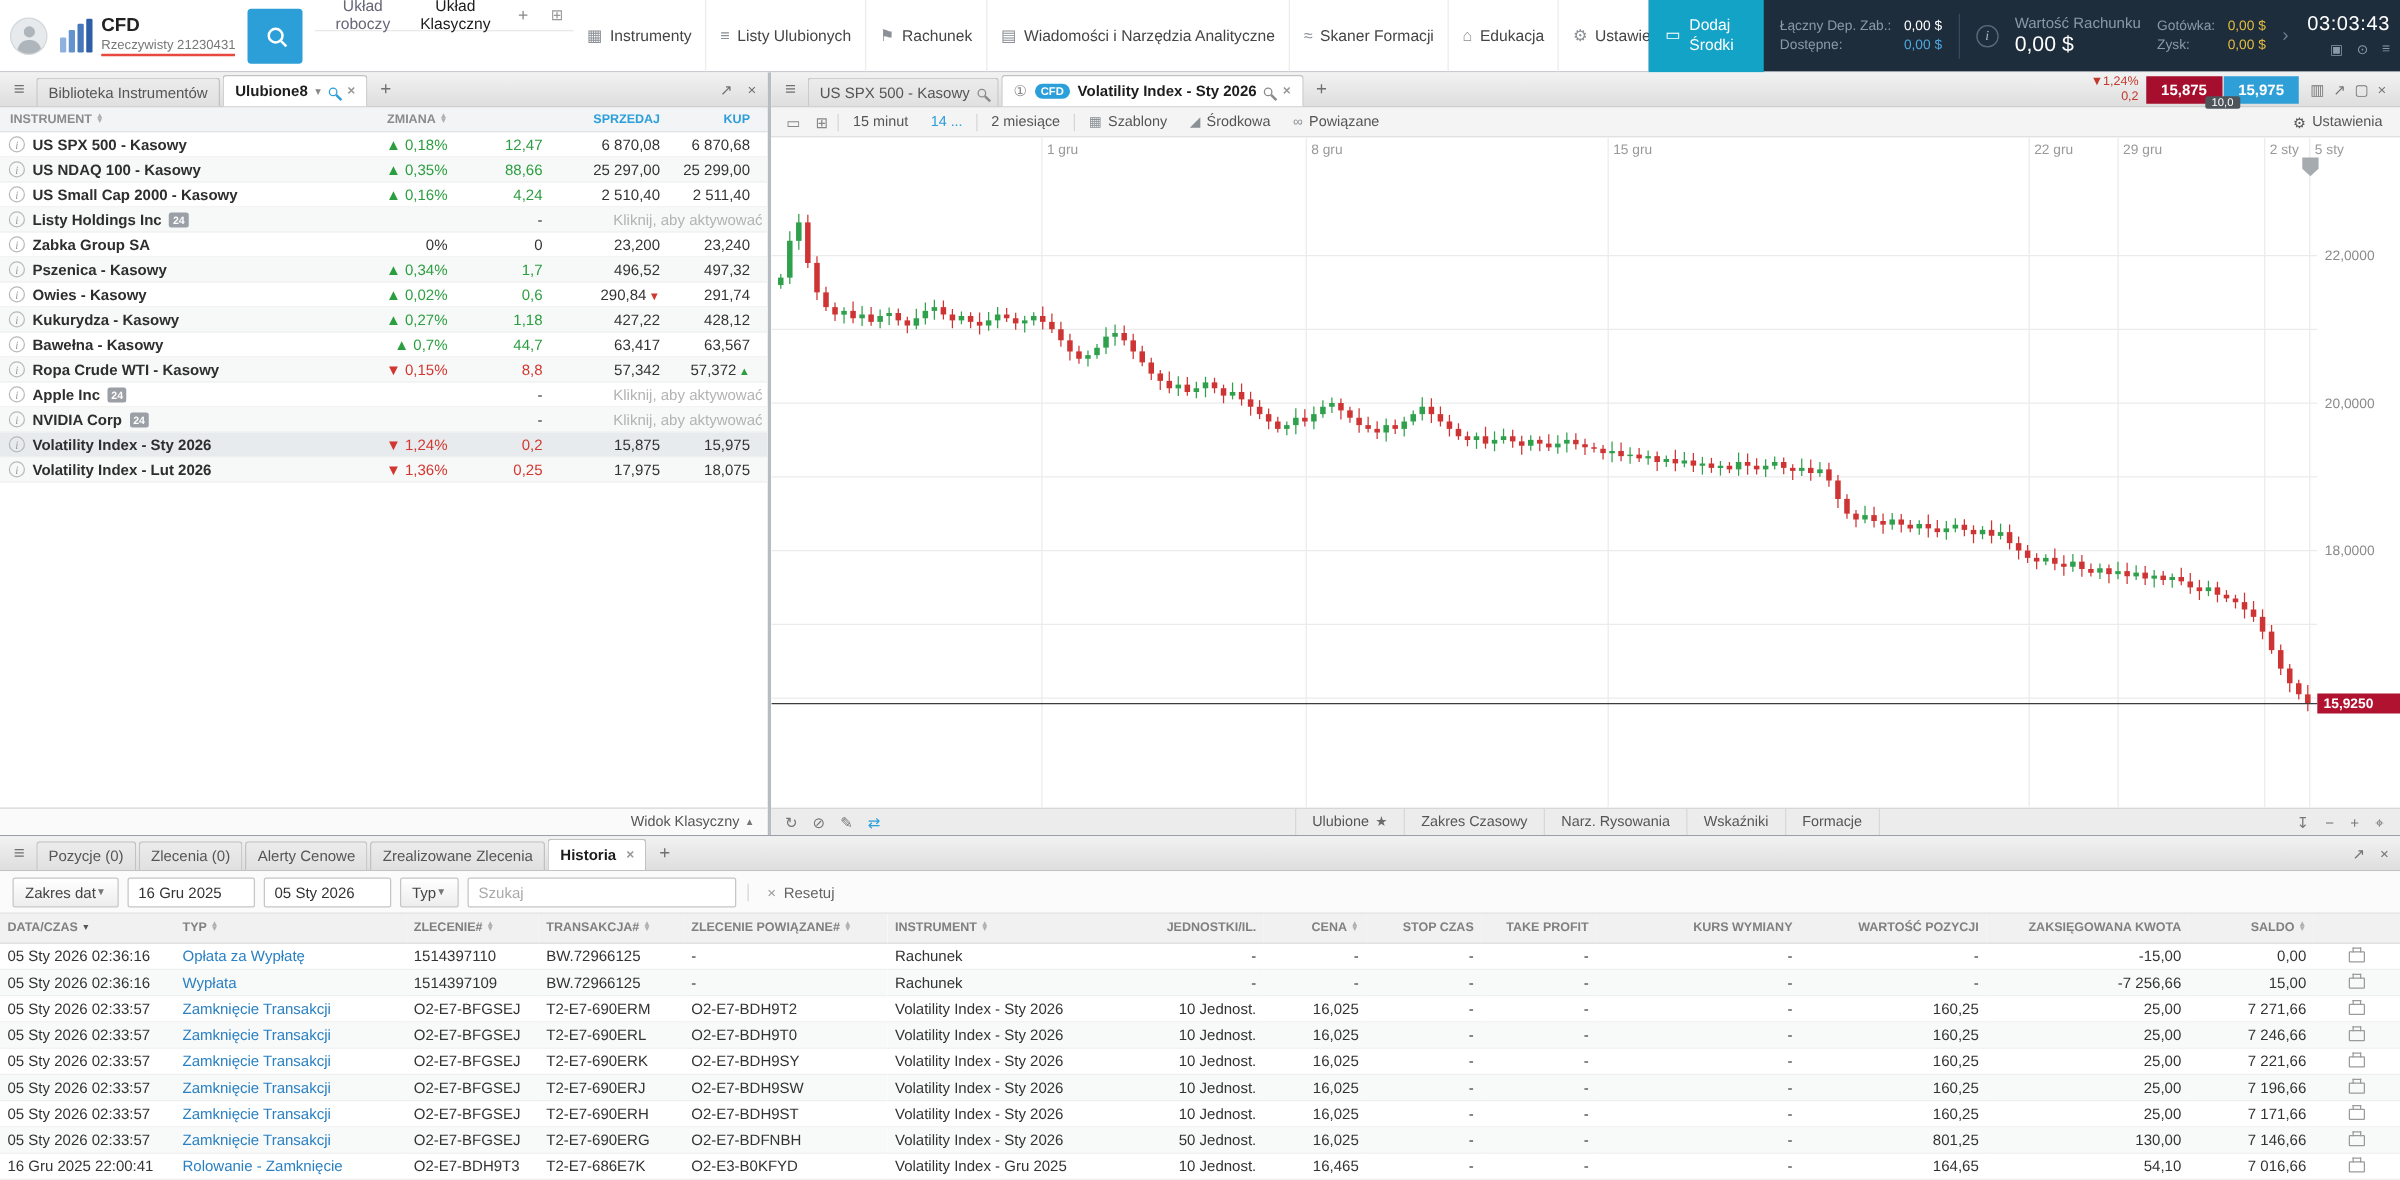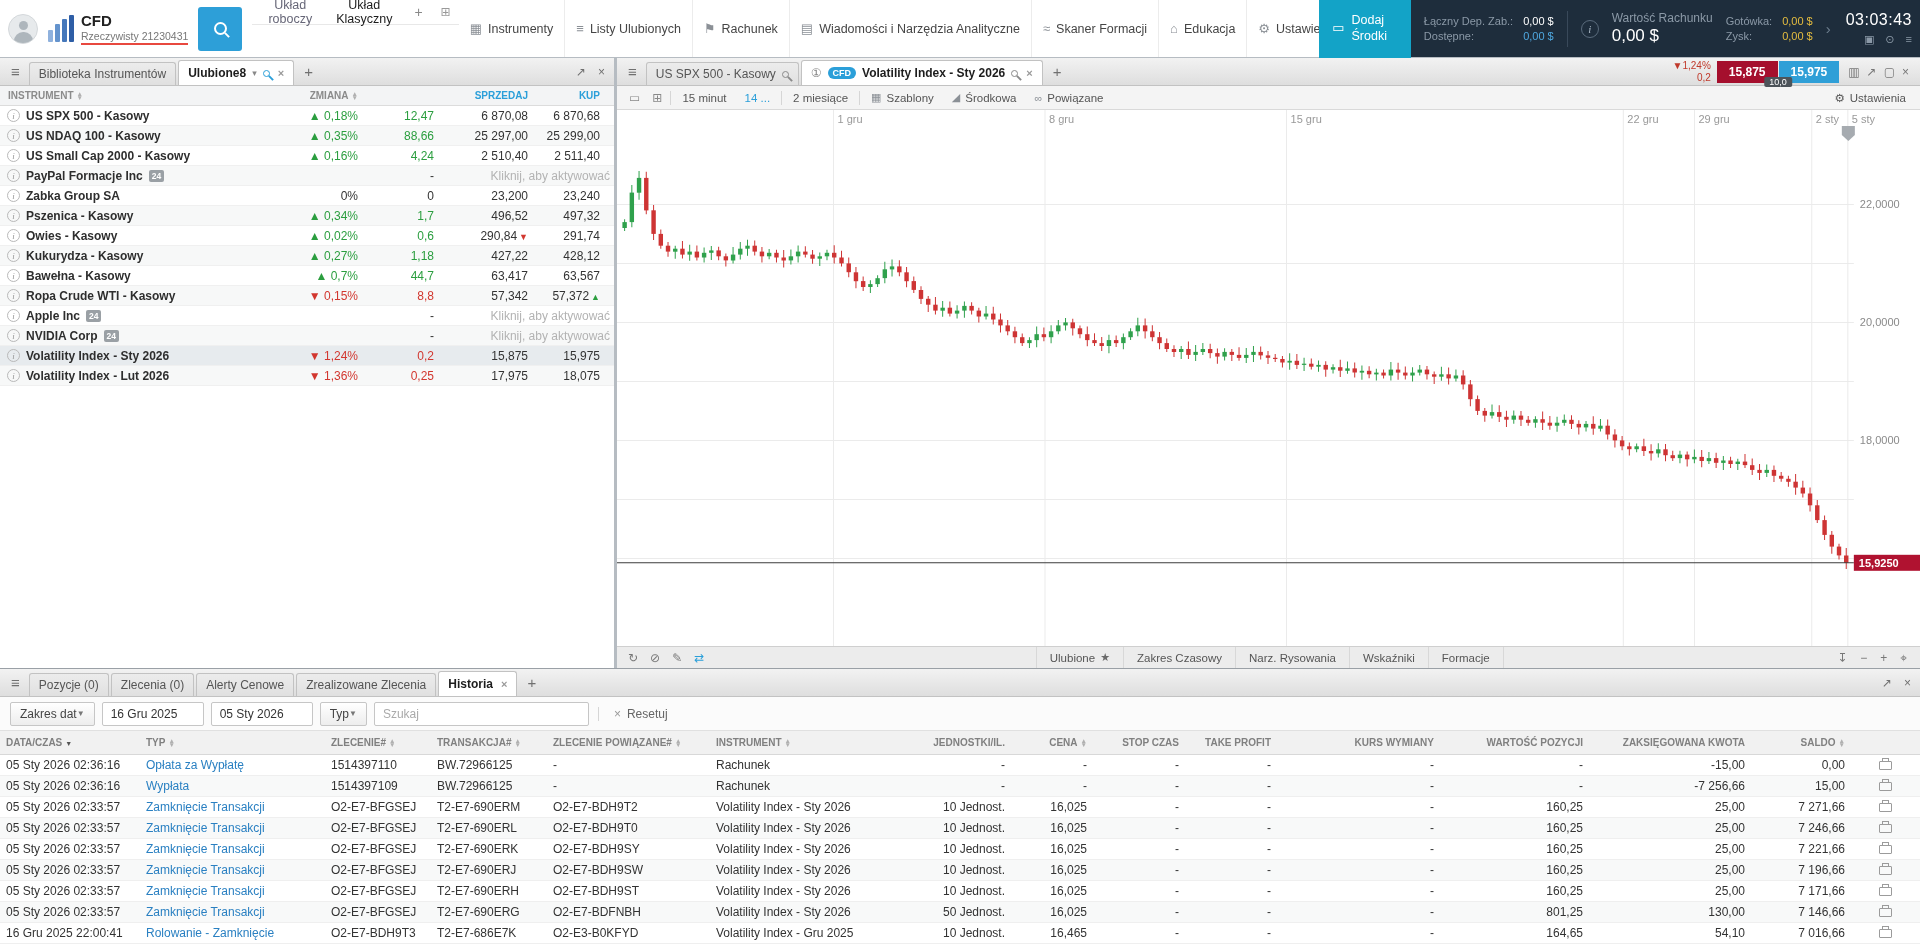--- a/index.html
+++ b/index.html
@@ -327,21 +327,21 @@
             <span>US Small Cap 2000 - Kasowy</span>
           </span>
           <span class="wl-pct up">▲ 0,16%</span>
           <span class="wl-abs up">4,24</span>
           <span class="wl-sell">2 510,40</span>
           <span class="wl-buy">2 511,40</span>
         </div>
         <div class="wl-row">
           <span class="info-ic">i</span>
           <span class="wl-name">
-            <span>PayPal Formacje Inc</span>
+            <span>Listy Holdings Inc</span>
             <span class="badge24">24</span>
           </span>
           <span class="wl-pct "></span>
           <span class="wl-abs ">-</span>
           <span class="wl-inactive">Kliknij, aby aktywować</span>
         </div>
         <div class="wl-row">
           <span class="info-ic">i</span>
           <span class="wl-name">
             <span>Zabka Group SA</span>
@@ -435,20 +435,24 @@
           <span class="info-ic">i</span>
           <span class="wl-name">
             <span>Volatility Index - Lut 2026</span>
           </span>
           <span class="wl-pct down">▼ 1,36%</span>
           <span class="wl-abs down">0,25</span>
           <span class="wl-sell">17,975</span>
           <span class="wl-buy">18,075</span>
         </div>
       </div>
+    <div class="wl-footer">
+      <span>Widok Klasyczny</span>
+      <span class="caret">▴</span>
+    </div>
   </section>
 
   <section class="chart">
     <div class="ptabs">
       <span class="hmb">≡</span>
       <div class="ptab">
         <span>US SPX 500 - Kasowy</span>
         <span class="mag"></span>
       </div>
       <div class="ptab active">

